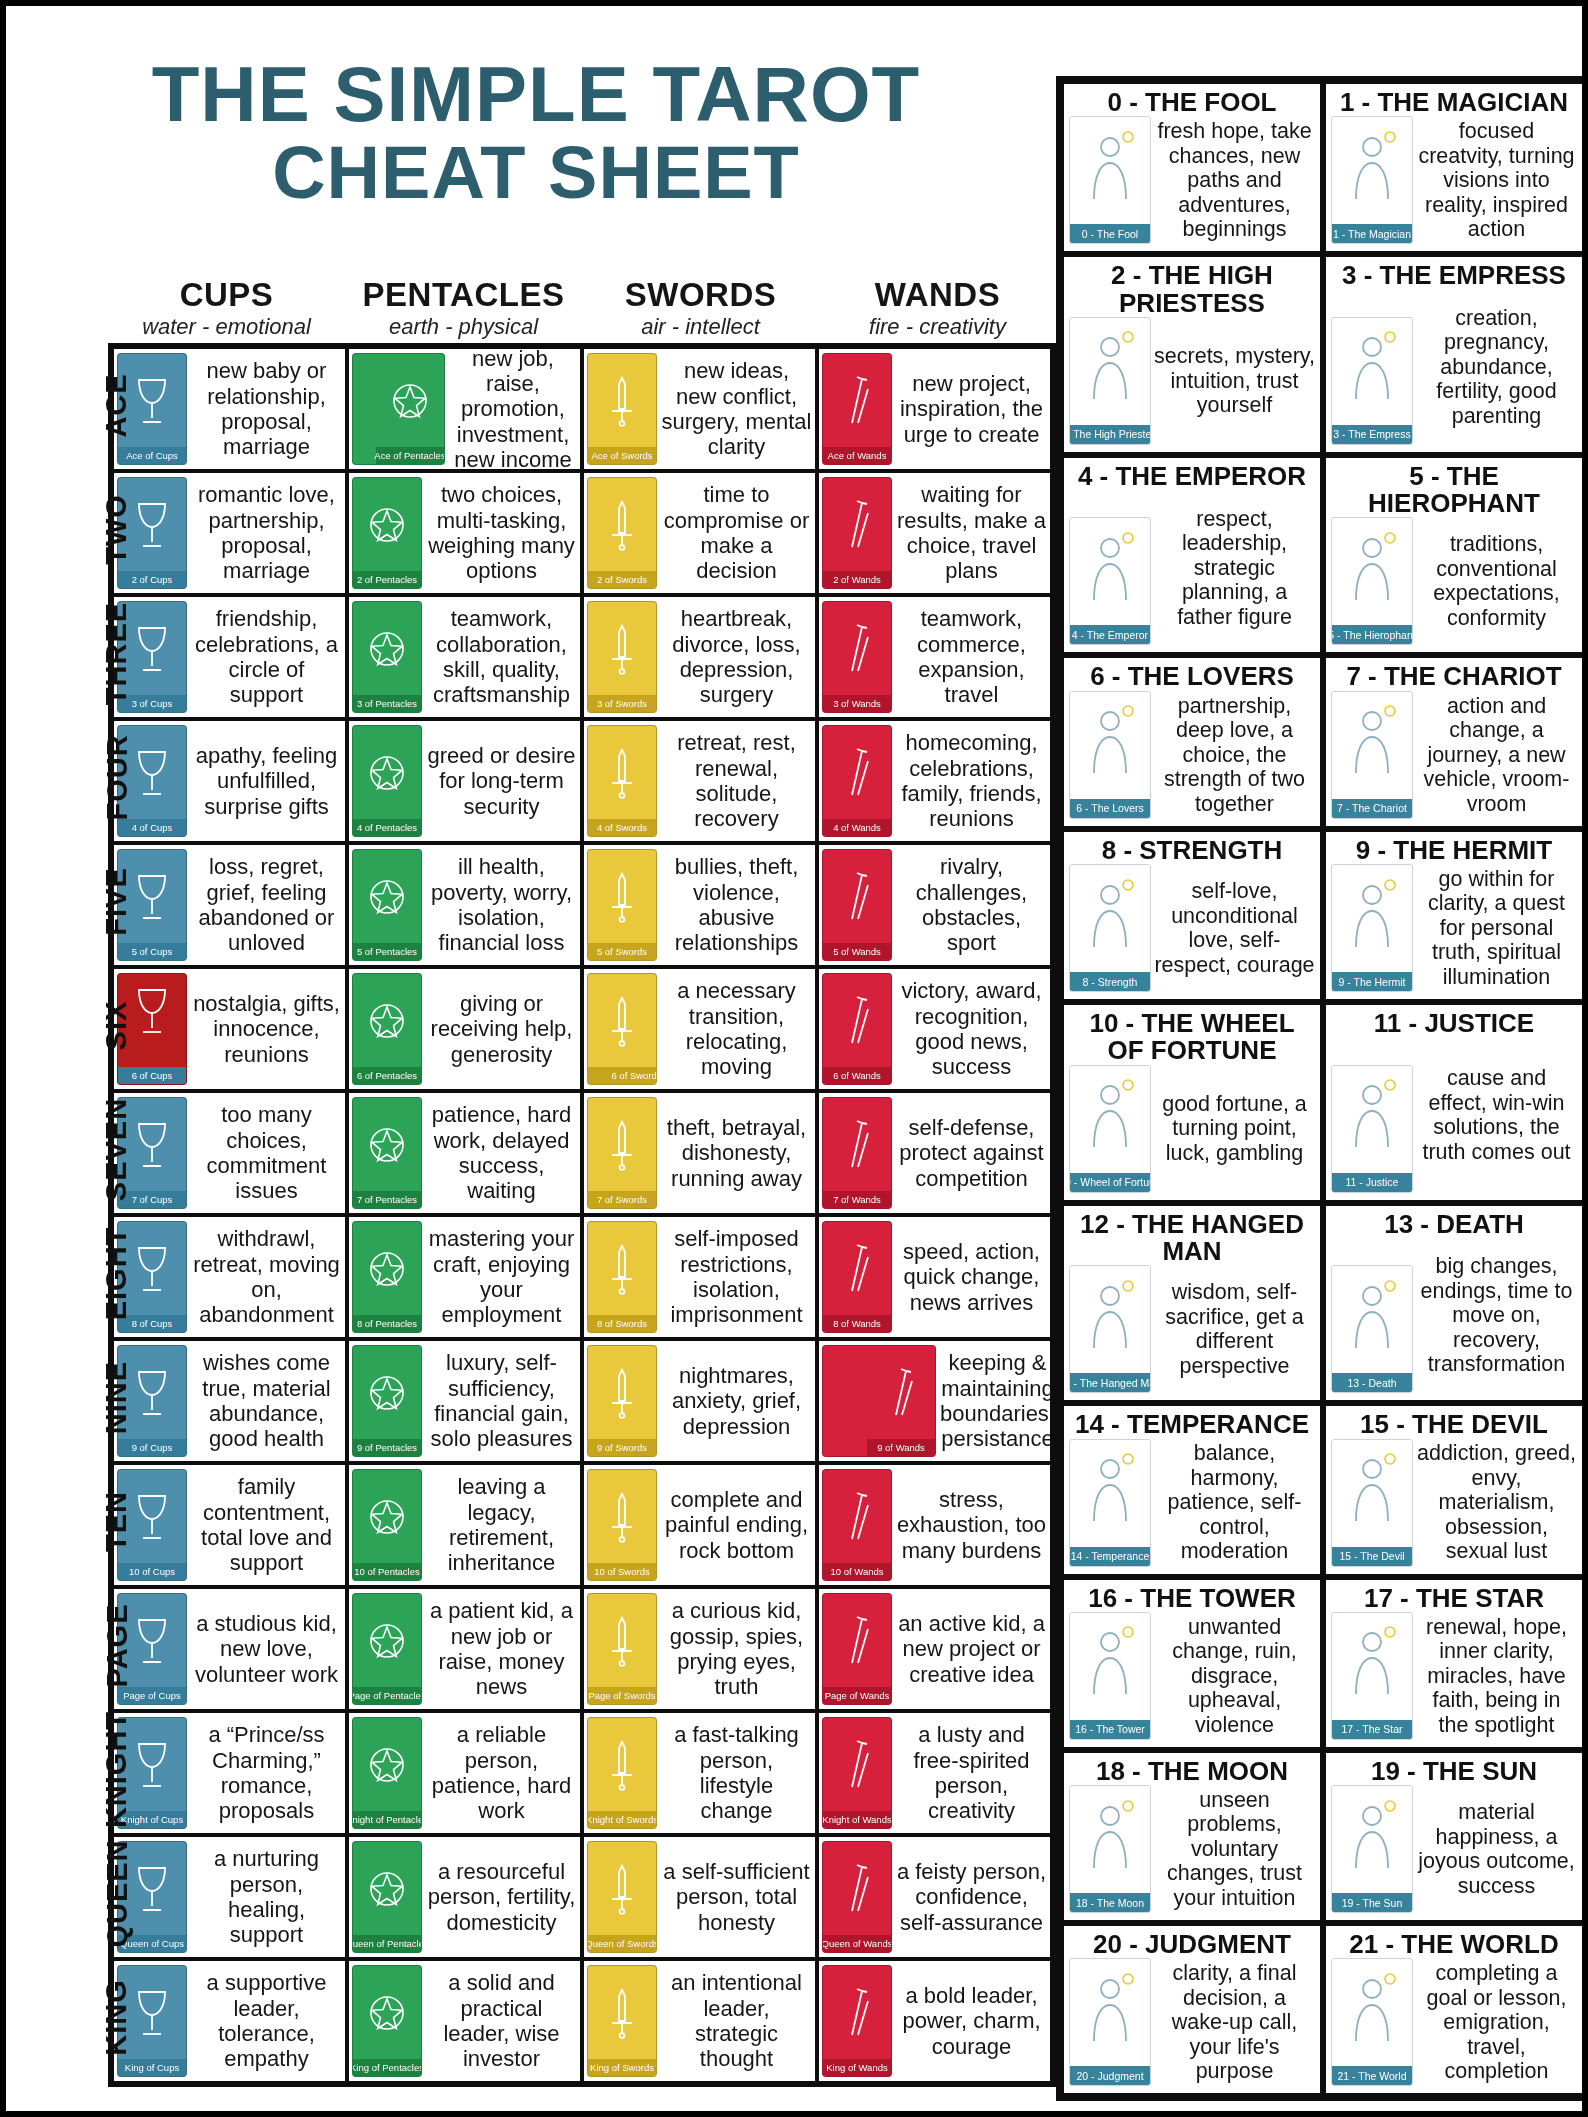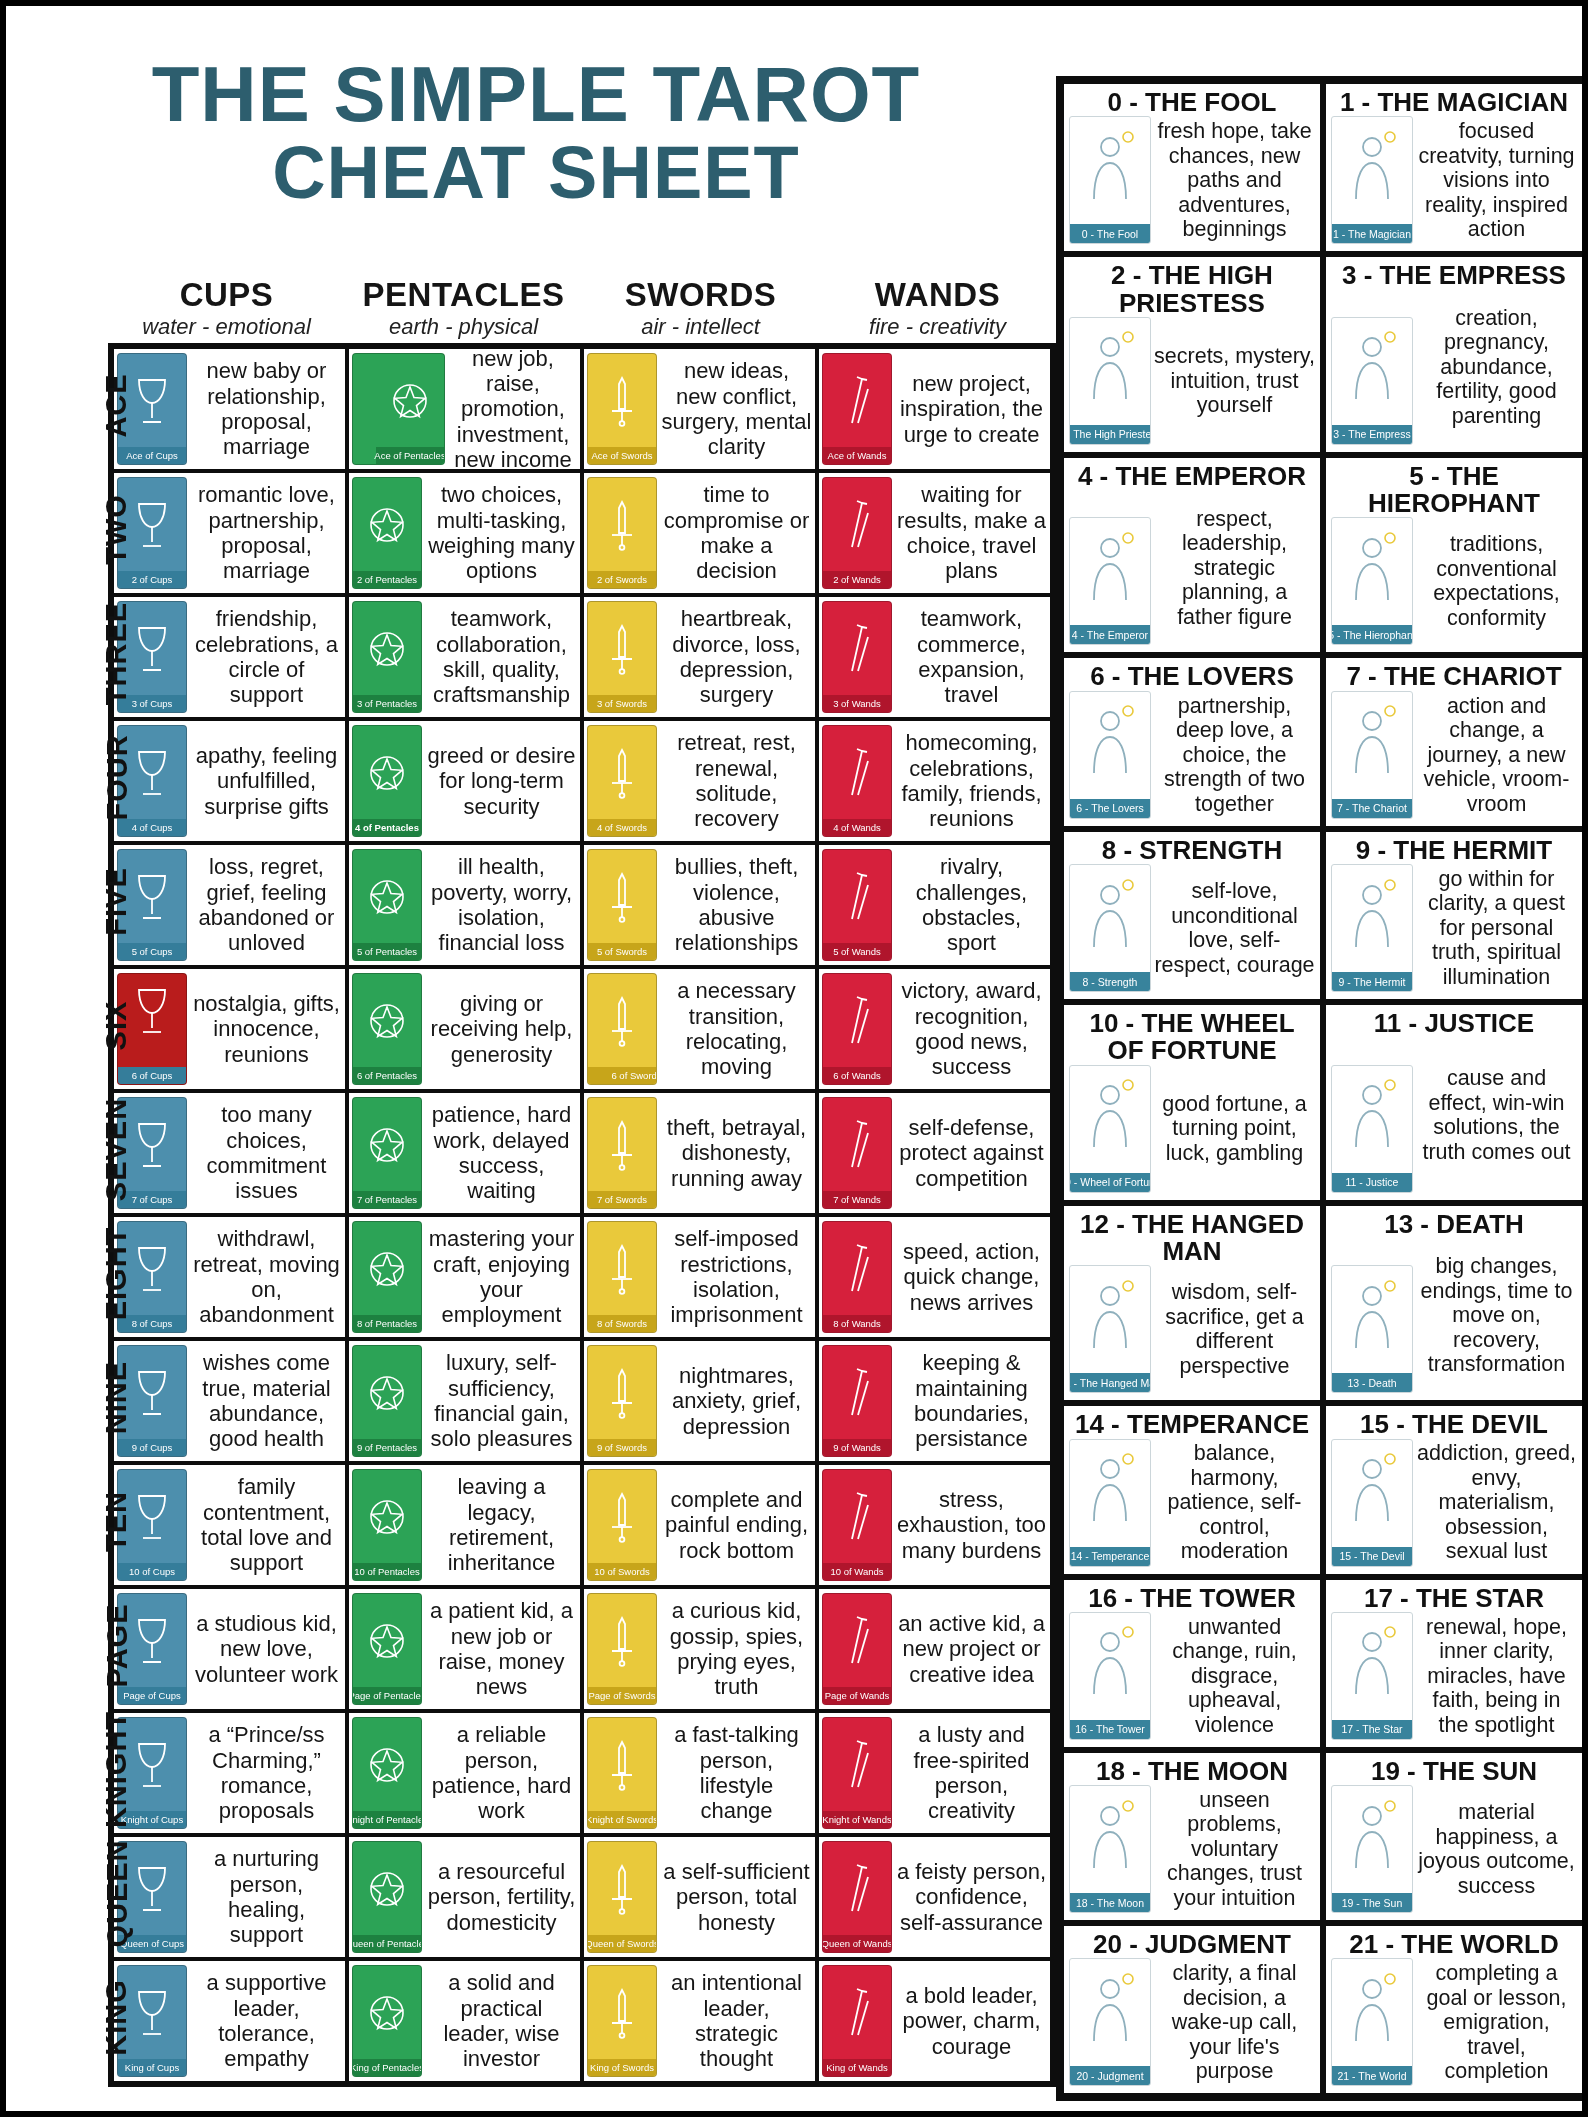--- a/index.html
+++ b/index.html
@@ -316,21 +316,21 @@
                   <path d="M20 27 V42"></path>
                   <path d="M11 46 H29"></path>
                 </svg>
               </div>
       <div class="mini-label" style="background: rgb(53, 125, 154);">4 of Cups</div>
     </div>
     <div class="mini-text">apathy, feeling unfulfilled, surprise gifts</div>
   </div>
 
   <div class="minor-cell">
-    <div class="mini-card" style="background: rgb(44, 163, 86); font-weight: bold;">
+    <div class="mini-card" style="background: rgb(44, 163, 86);">
       <div class="mini-art">
                 <svg width="42" height="46" viewBox="0 0 42 46" fill="none" stroke="#fff" stroke-width="1.6">
                   <circle cx="21" cy="23" r="16"></circle>
                   <path d="M21 9 L25 19.5 L36 20.3 L27.5 27.6 L30.3 38.5 L21 32.5 L11.7 38.5 L14.5 27.6 L6 20.3 L17 19.5 Z"></path>
                 </svg>
               </div>
       <div class="mini-label" style="background: rgb(29, 129, 64);">4 of Pentacles</div>
     </div>
     <div class="mini-text">greed or desire for long-term security</div>
   </div>
@@ -624,21 +624,21 @@
                   <path d="M20 36 V46"></path>
                   <circle cx="20" cy="48.5" r="2.4"></circle>
                 </svg>
               </div>
       <div class="mini-label" style="background: rgb(199, 165, 26);">9 of Swords</div>
     </div>
     <div class="mini-text">nightmares, anxiety, grief, depression</div>
   </div>
 
   <div class="minor-cell">
-    <div class="mini-card" style="background: rgb(214, 32, 60);">
+    <div class="mini-card" style="background: rgb(214, 32, 60); padding-left: 44px;">
       <div class="mini-art">
                 <svg width="40" height="52" viewBox="0 0 40 52" fill="none" stroke="#fff" stroke-width="1.8">
                   <path d="M25 4 L15 48"></path>
                   <path d="M31 14 L21 48"></path>
                   <path d="M25 4 l-5 -2 M25 4 l5 1"></path>
                 </svg>
               </div>
       <div class="mini-label" style="background: rgb(176, 21, 44);">9 of Wands</div>
     </div>
     <div class="mini-text">keeping &amp; maintaining boundaries, persistance</div>

